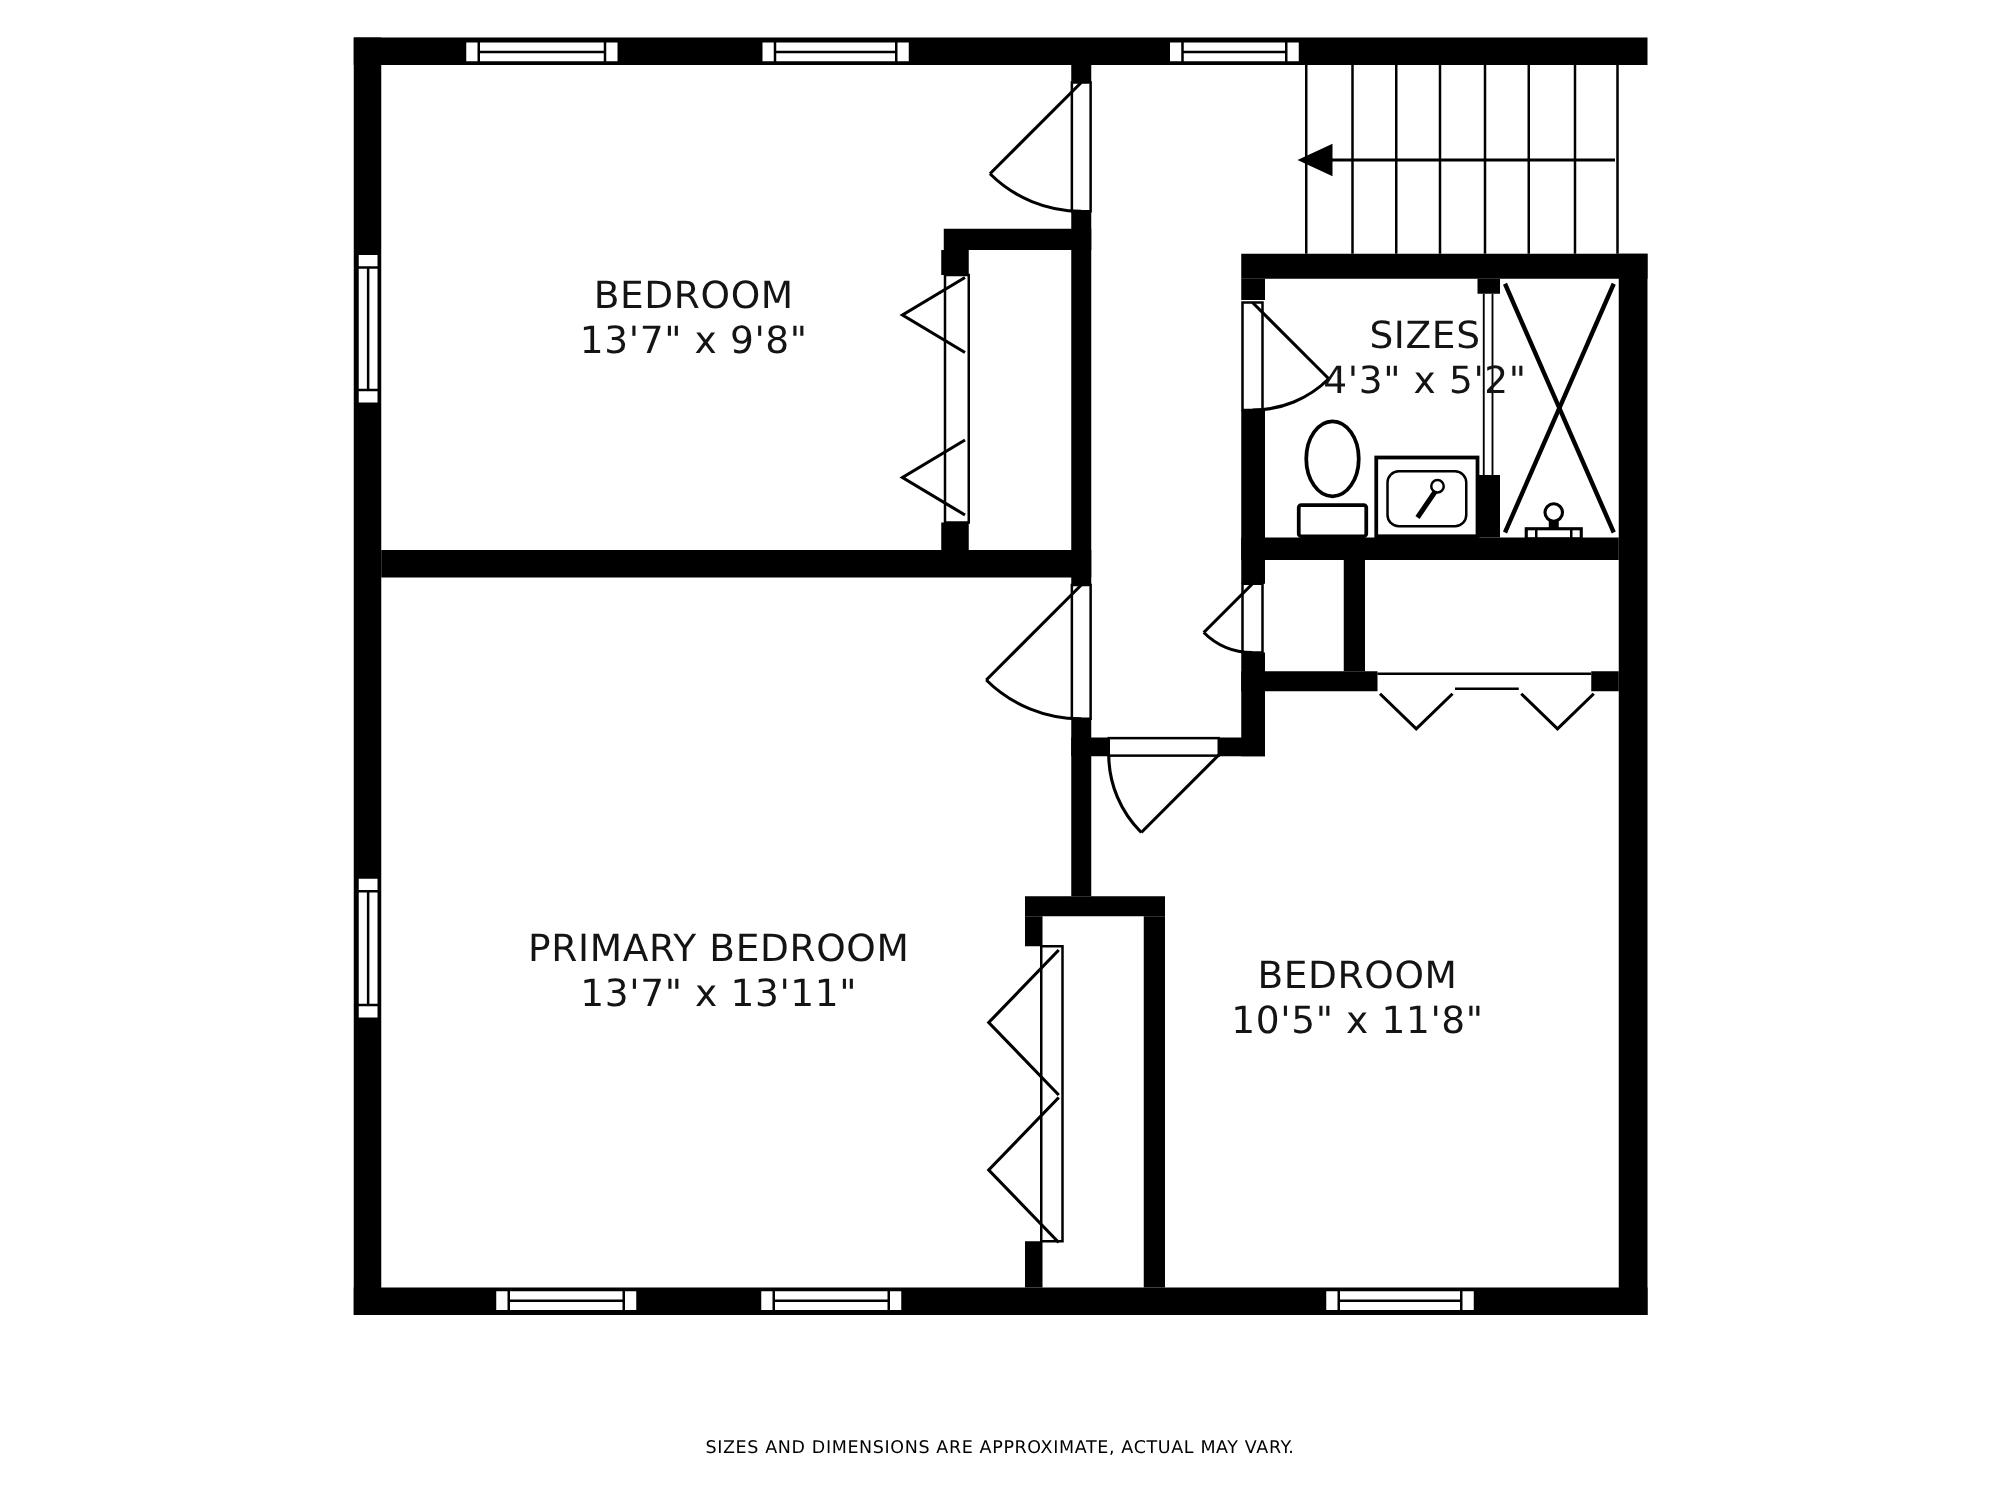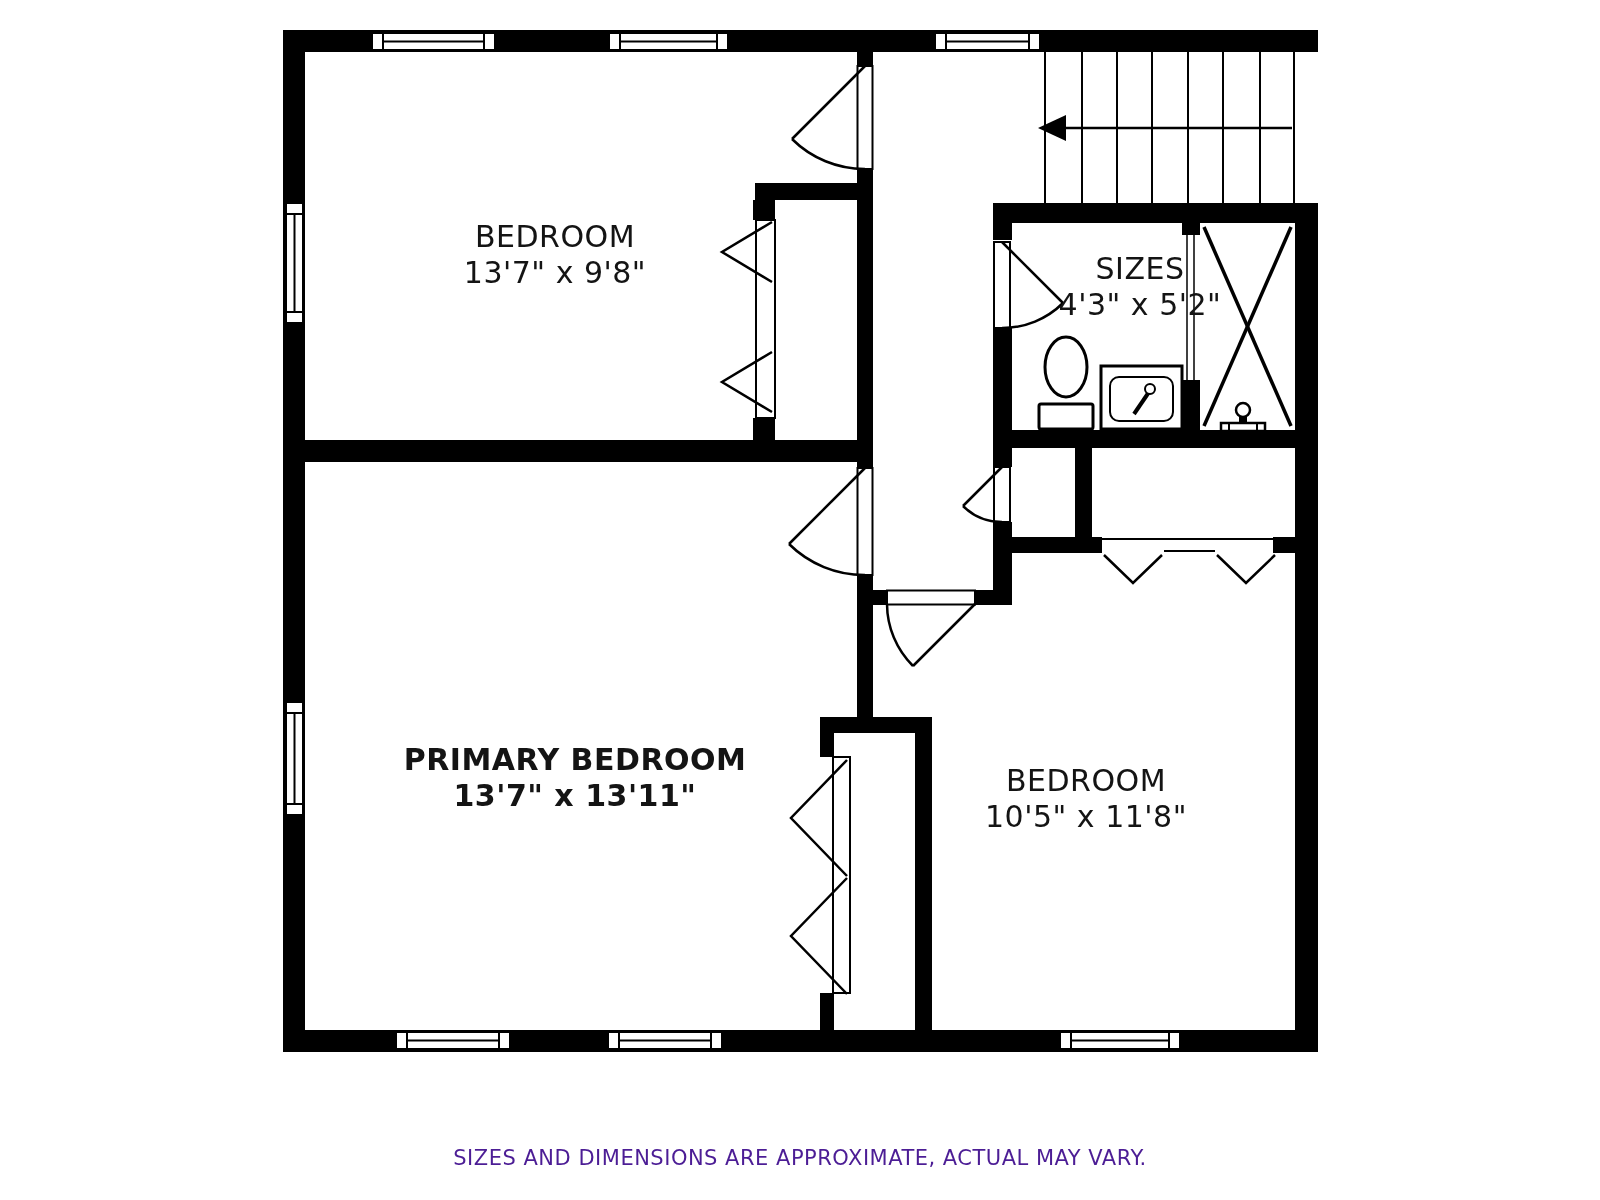--- a/index.html
+++ b/index.html
@@ -9,26 +9,26 @@
   }
   #plan-stage{position:absolute;left:0;top:0;width:1600px;height:1024px;}
   svg{position:absolute;left:0;top:0;}
   .room-label{
     position:absolute;transform:translate(-50%,-50%);
     text-align:center;color:#141414;font-size:30px;line-height:36px;
     white-space:nowrap;letter-spacing:0.5px;
   }
   .room-name,.room-dims{display:block;}
   #label-bedroom-top{left:555px;top:255px;}
-  #label-primary-bedroom{left:575px;top:778px;font-weight:bold;}
+  #label-primary-bedroom{left:575px;top:778px;}
   #label-bath{left:1140px;top:287px;}
   #label-bedroom-right{left:1086px;top:799px;}
   #footer-note{
     position:absolute;left:800px;top:1158px;transform:translate(-50%,-50%);
-    color:#4c1d95;font-size:21px;letter-spacing:0.5px;white-space:nowrap;
+    color:#000000;font-size:14px;letter-spacing:0.5px;white-space:nowrap;
   }
 </style>
 </head>
 <body>
 
 <div id="plan-stage">
 
 <svg width="1600" height="1200" viewBox="0 0 1600 1200">
 
   <g fill="#000">

